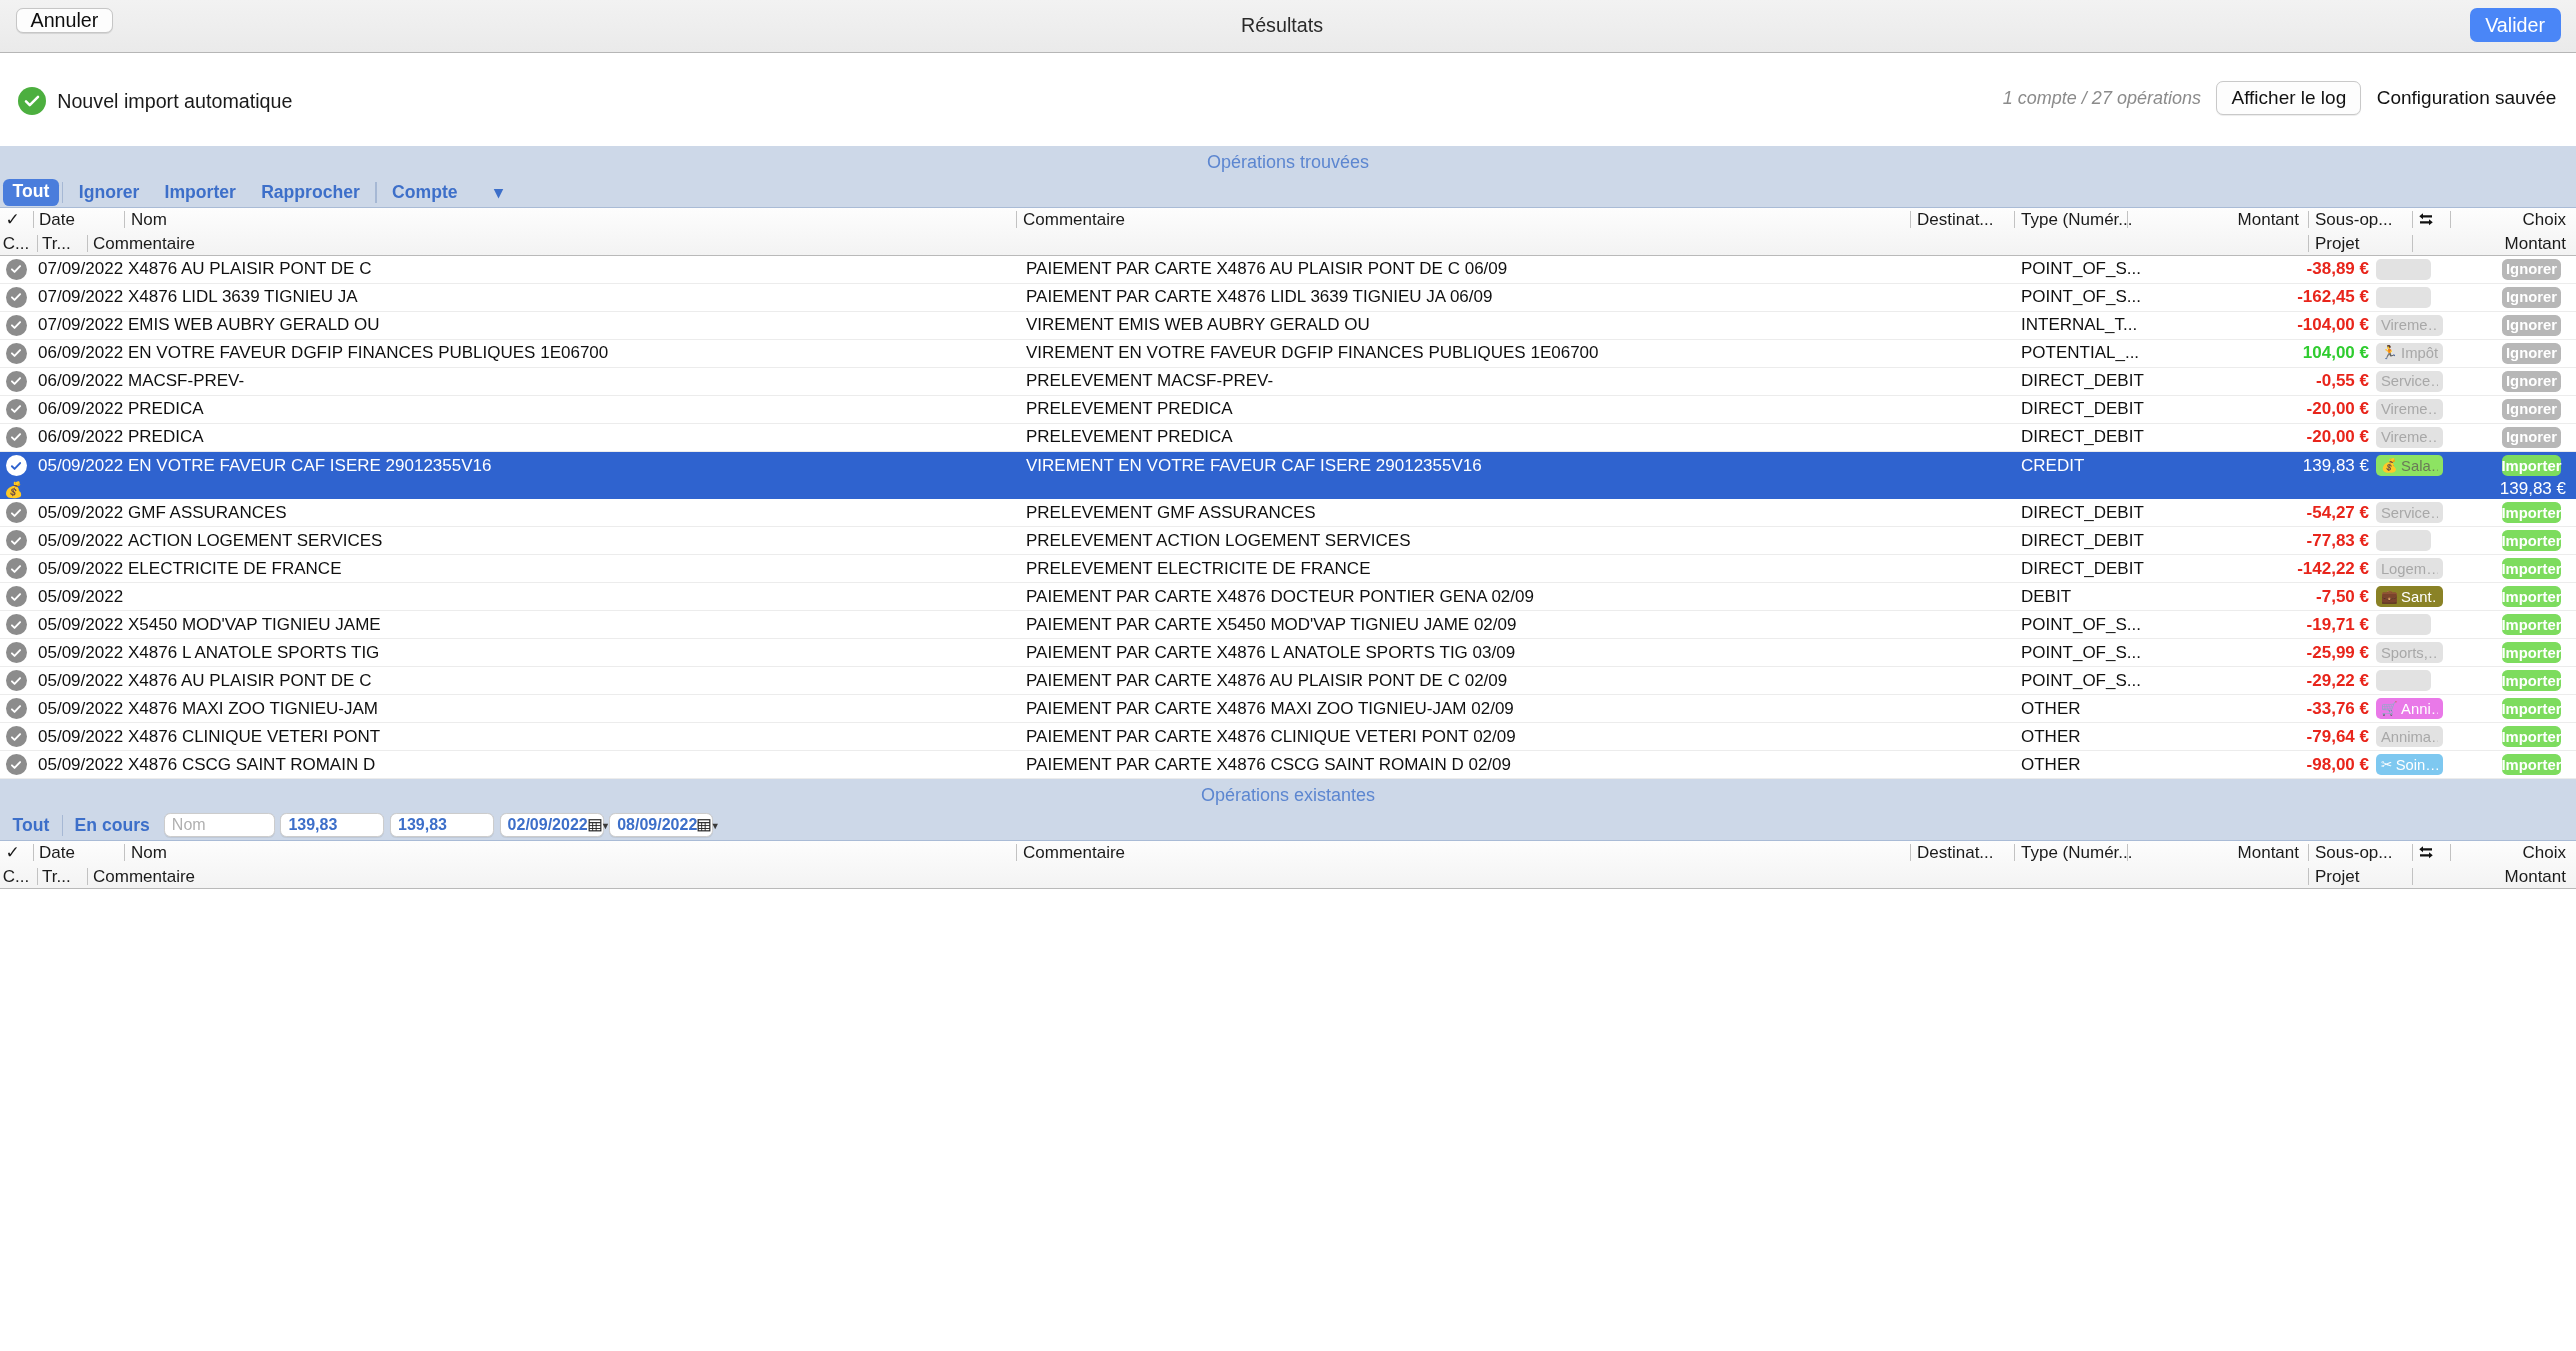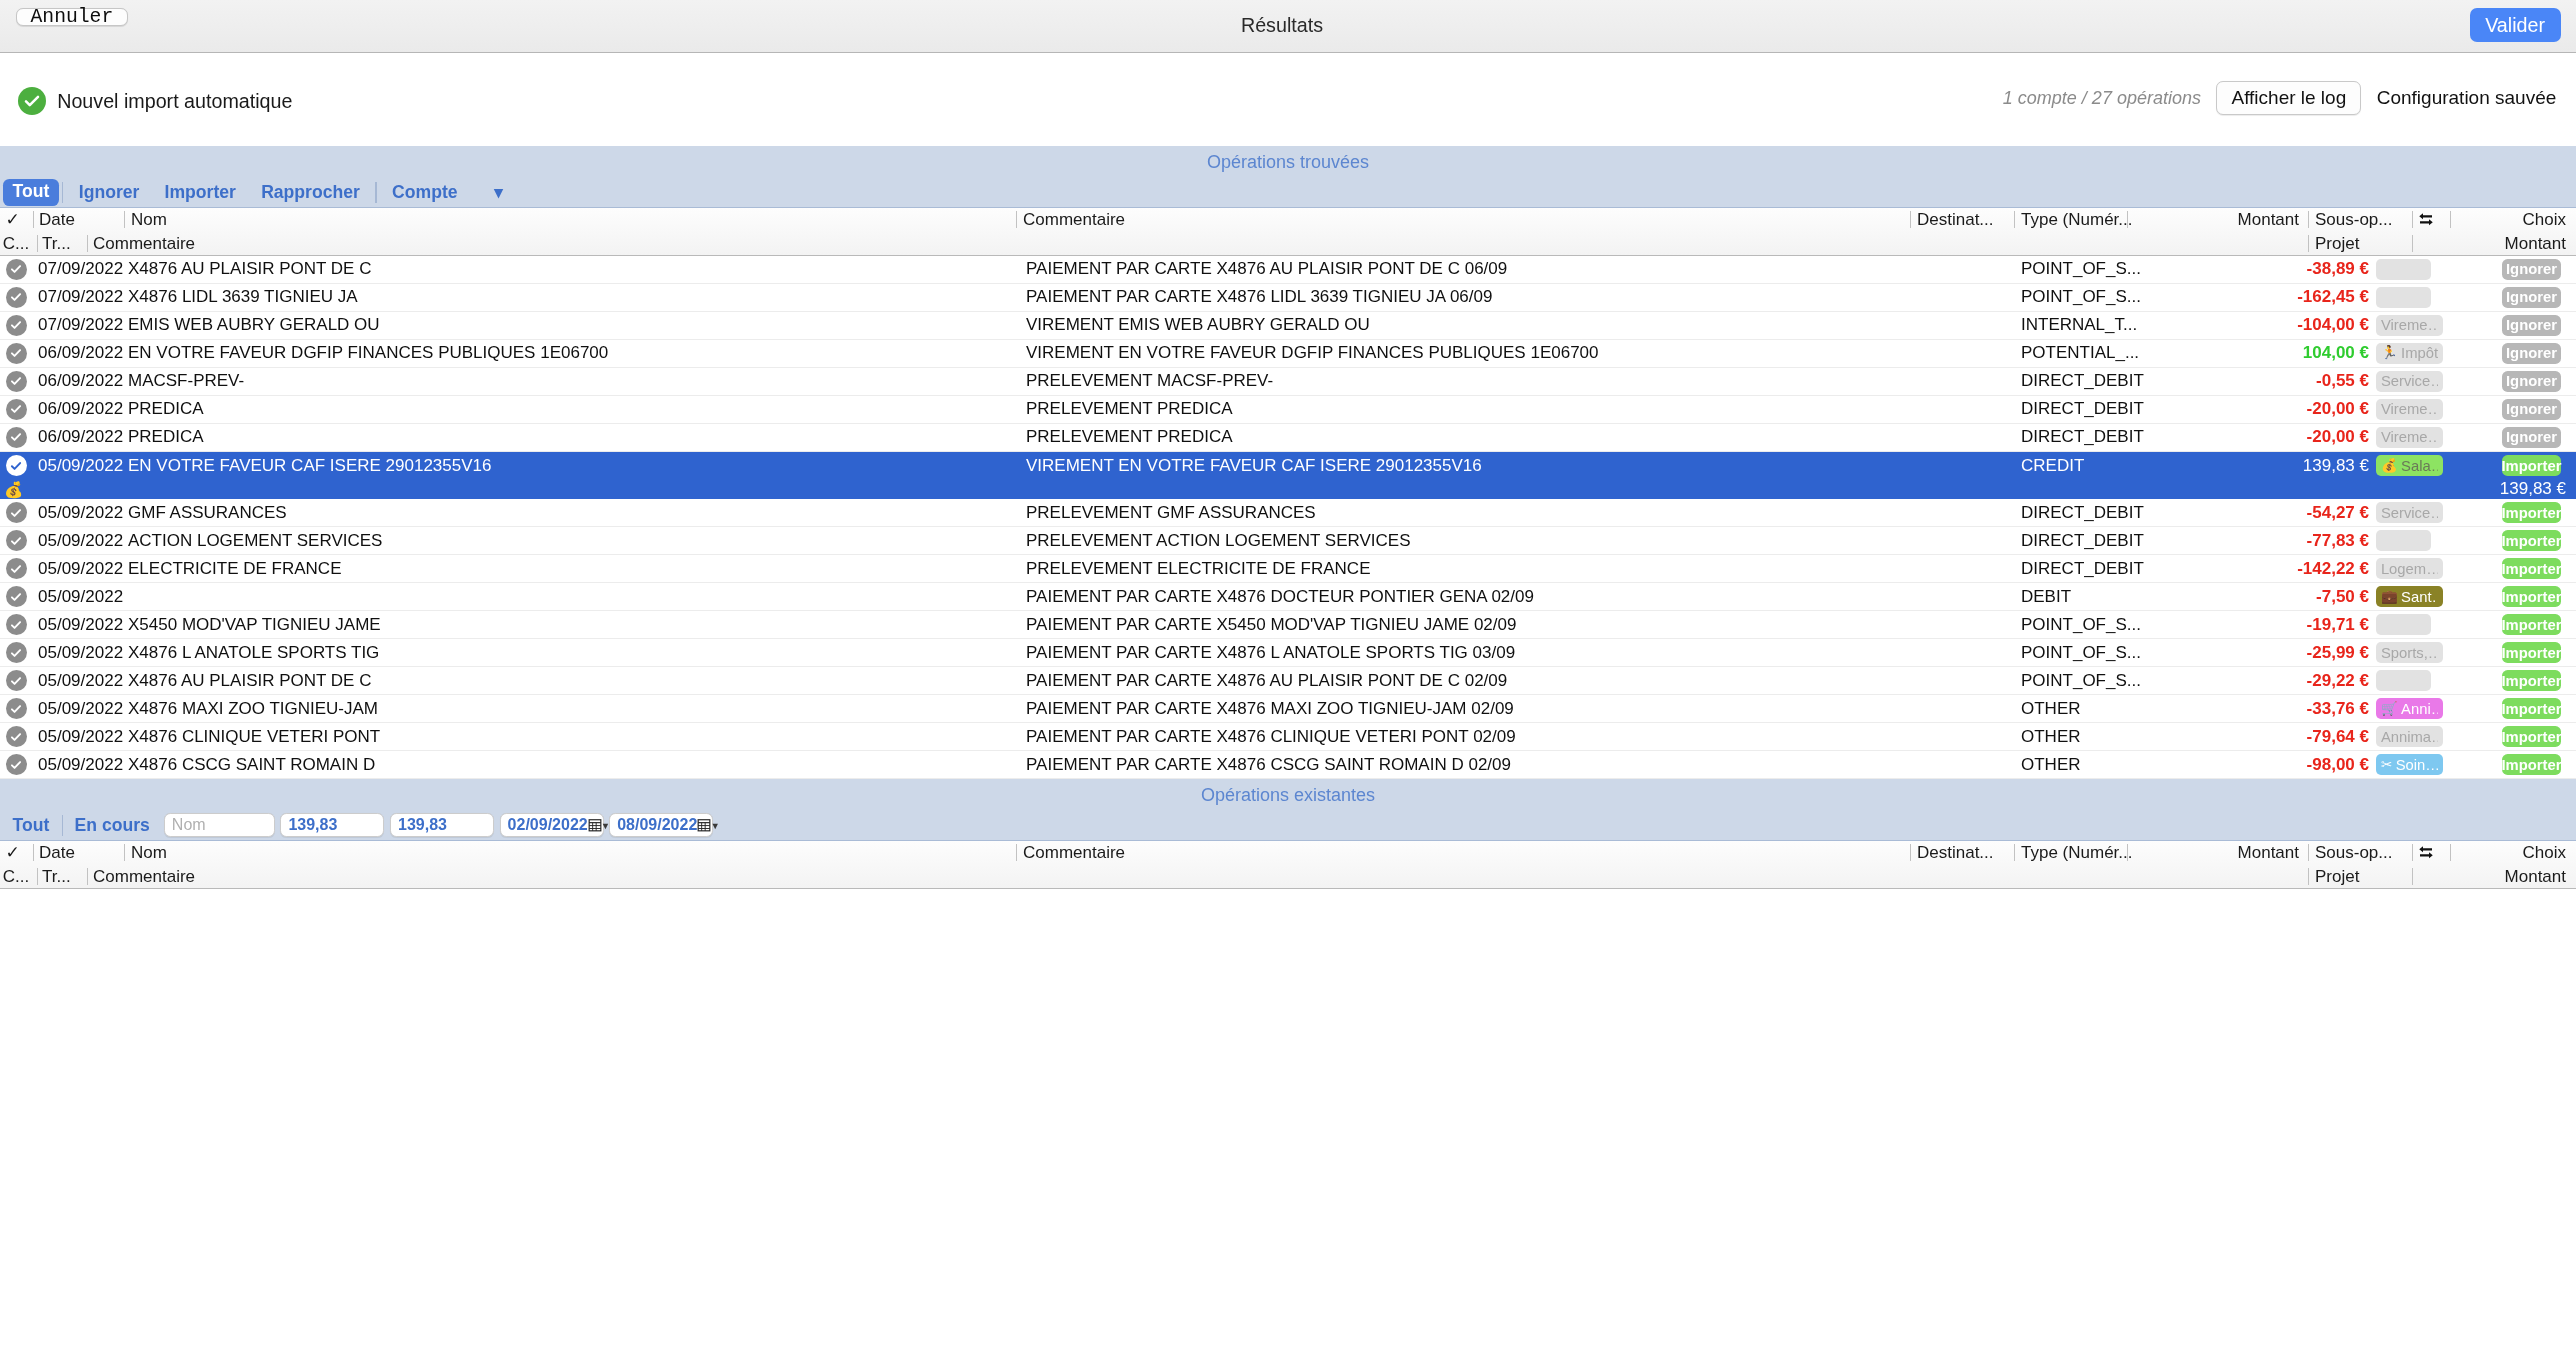--- a/index.html
+++ b/index.html
@@ -12,29 +12,28 @@
 
   
   .titlebar {
     position: relative;
     height: 53px;
     background: linear-gradient(#f2f2f2, #eaeaea);
     border-bottom: 1.4px solid #b6b6b6;
   }
   .btn-annuler {
     position: absolute; left: 15.5px; top: 8.4px;
-    height: 18px; padding: 8px 14px;
+    height: 25px; padding: 8px 14px;
     background: #fdfdfd;
     border: 0.7px solid #c6c6c6;
     border-radius: 7px;
     box-shadow: 0 0.7px 0.7px rgba(0,0,0,0.10);
     font-size: 19.7px; color: #0d0d0d;
     display: flex; align-items: center; justify-content: center;
     cursor: pointer;
-    font-family: Liberation Mono, monospace;
   }
   .title-center {
     position: absolute; left: 0; right: 12px; top: 14px;
     text-align: center;
     font-size: 19.7px; color: #2a2a2a;
   }
   .btn-valider {
     position: absolute; right: 15.5px; top: 8.4px;
     height: 34px; padding: 0 15.5px;
     background: #4a86f7;

